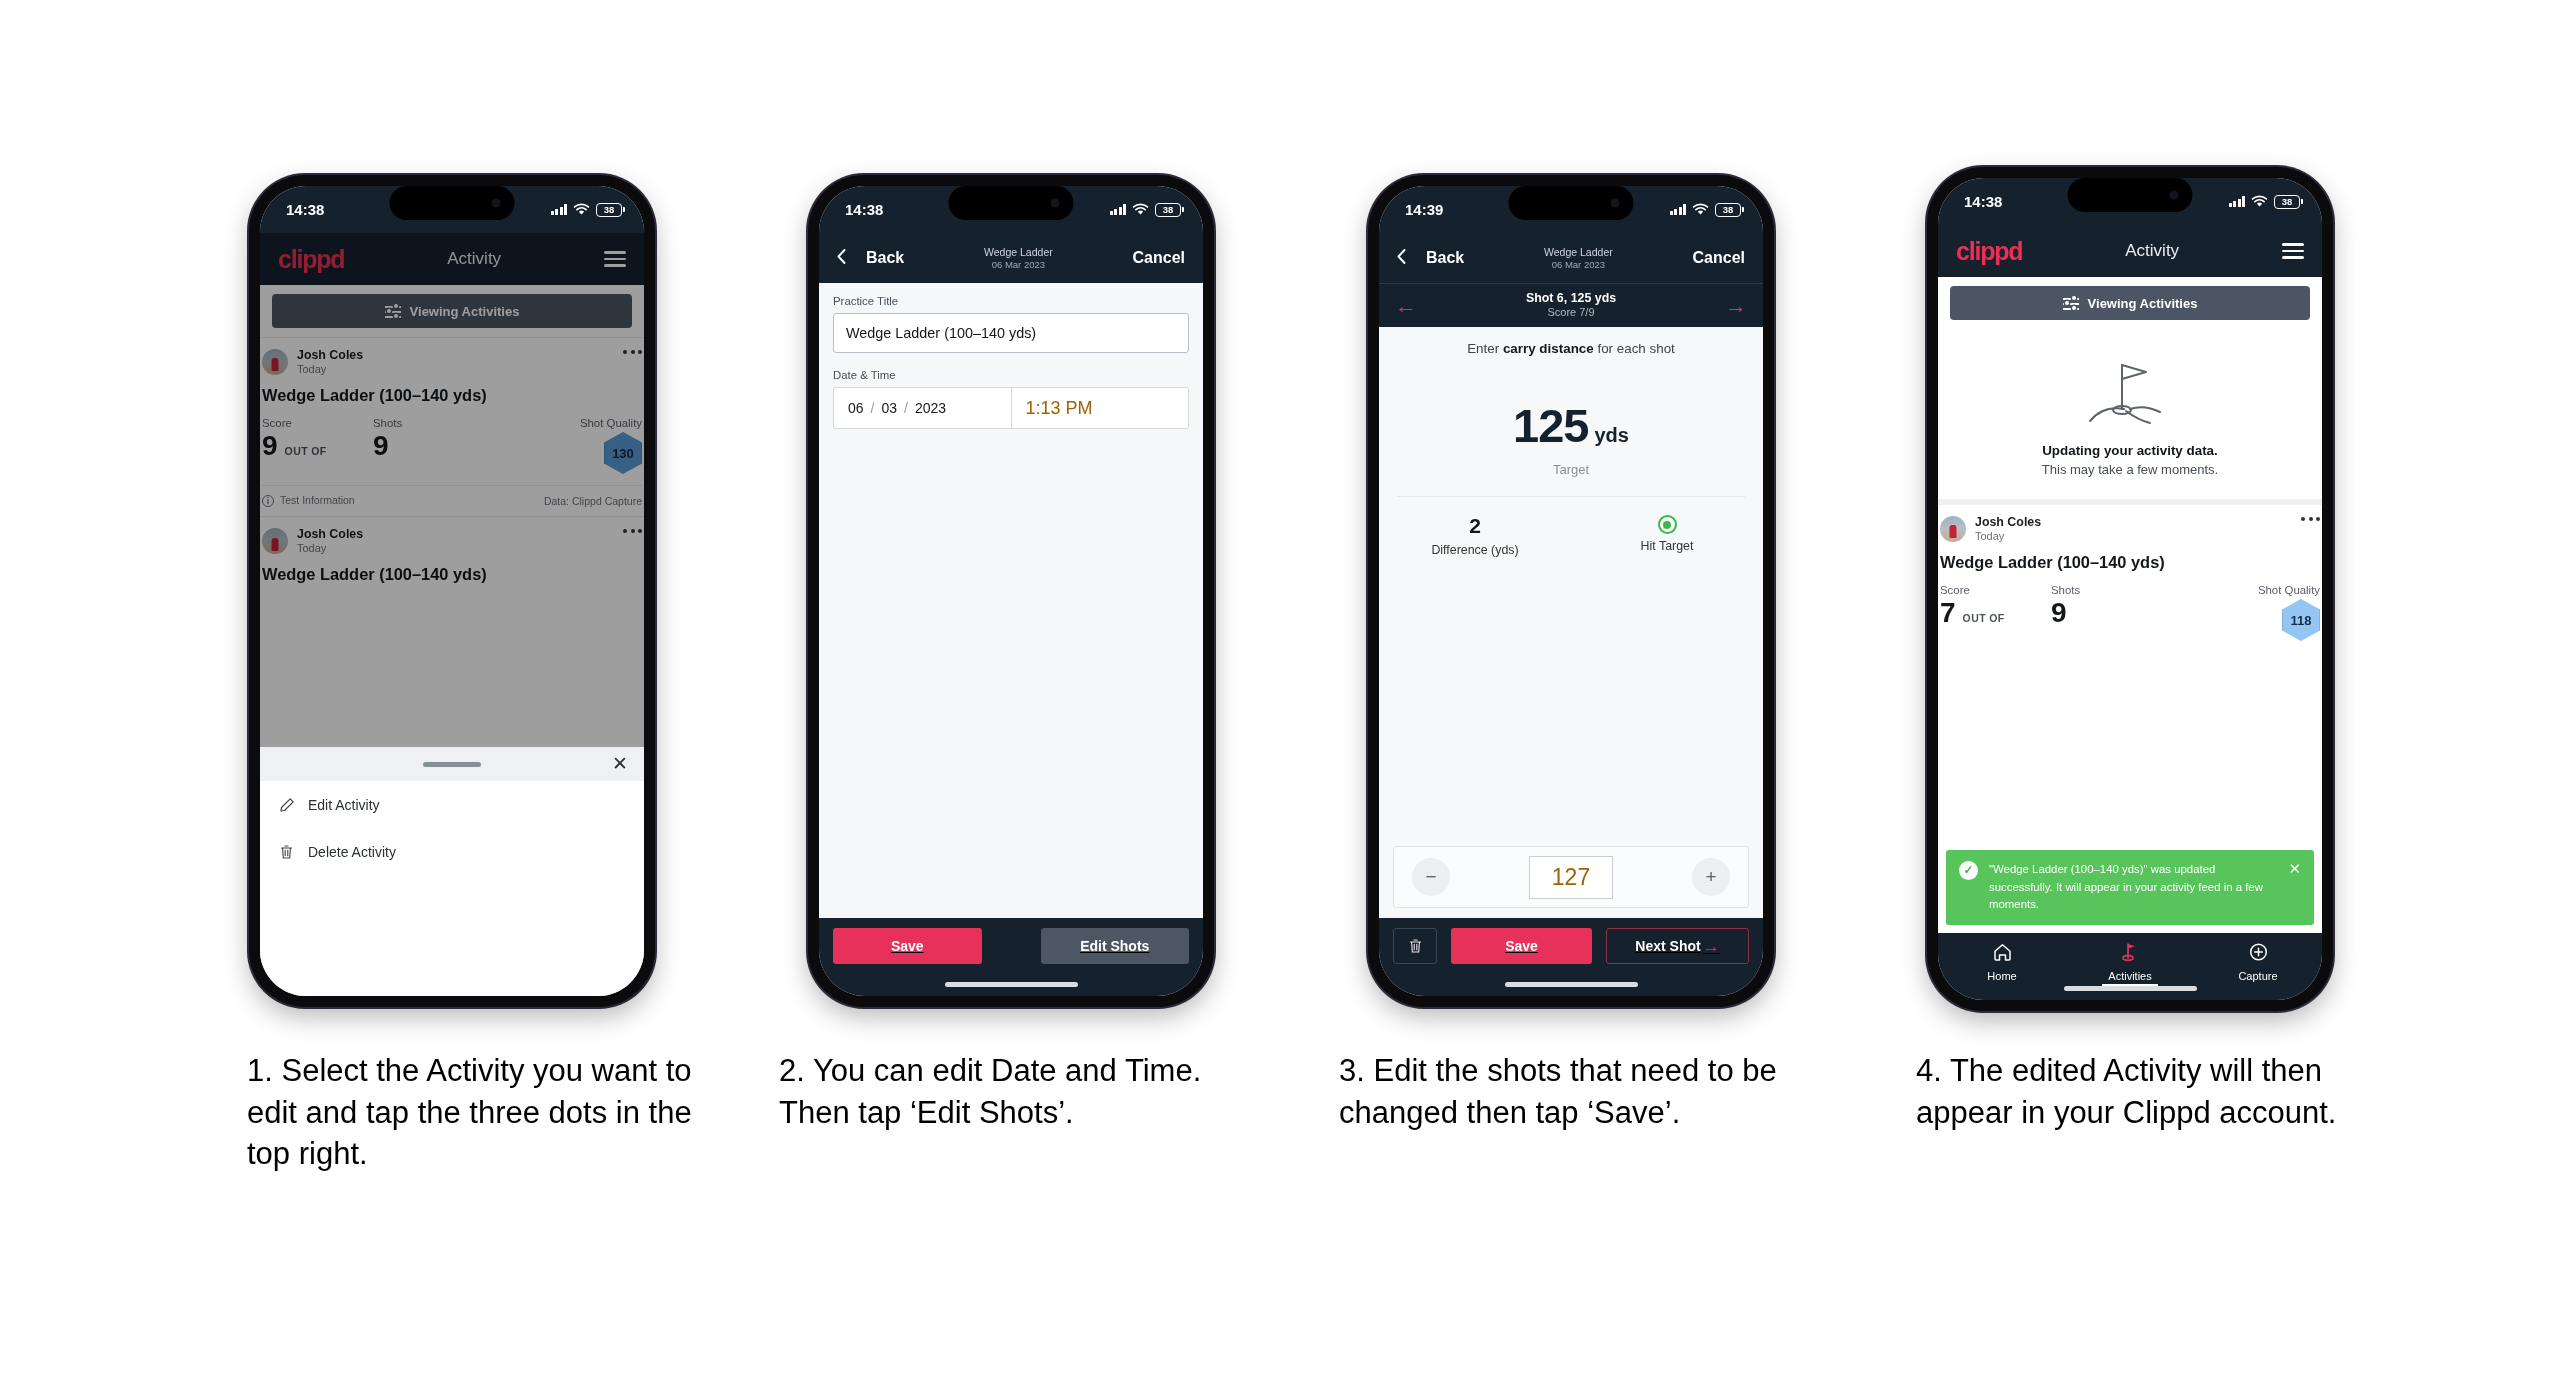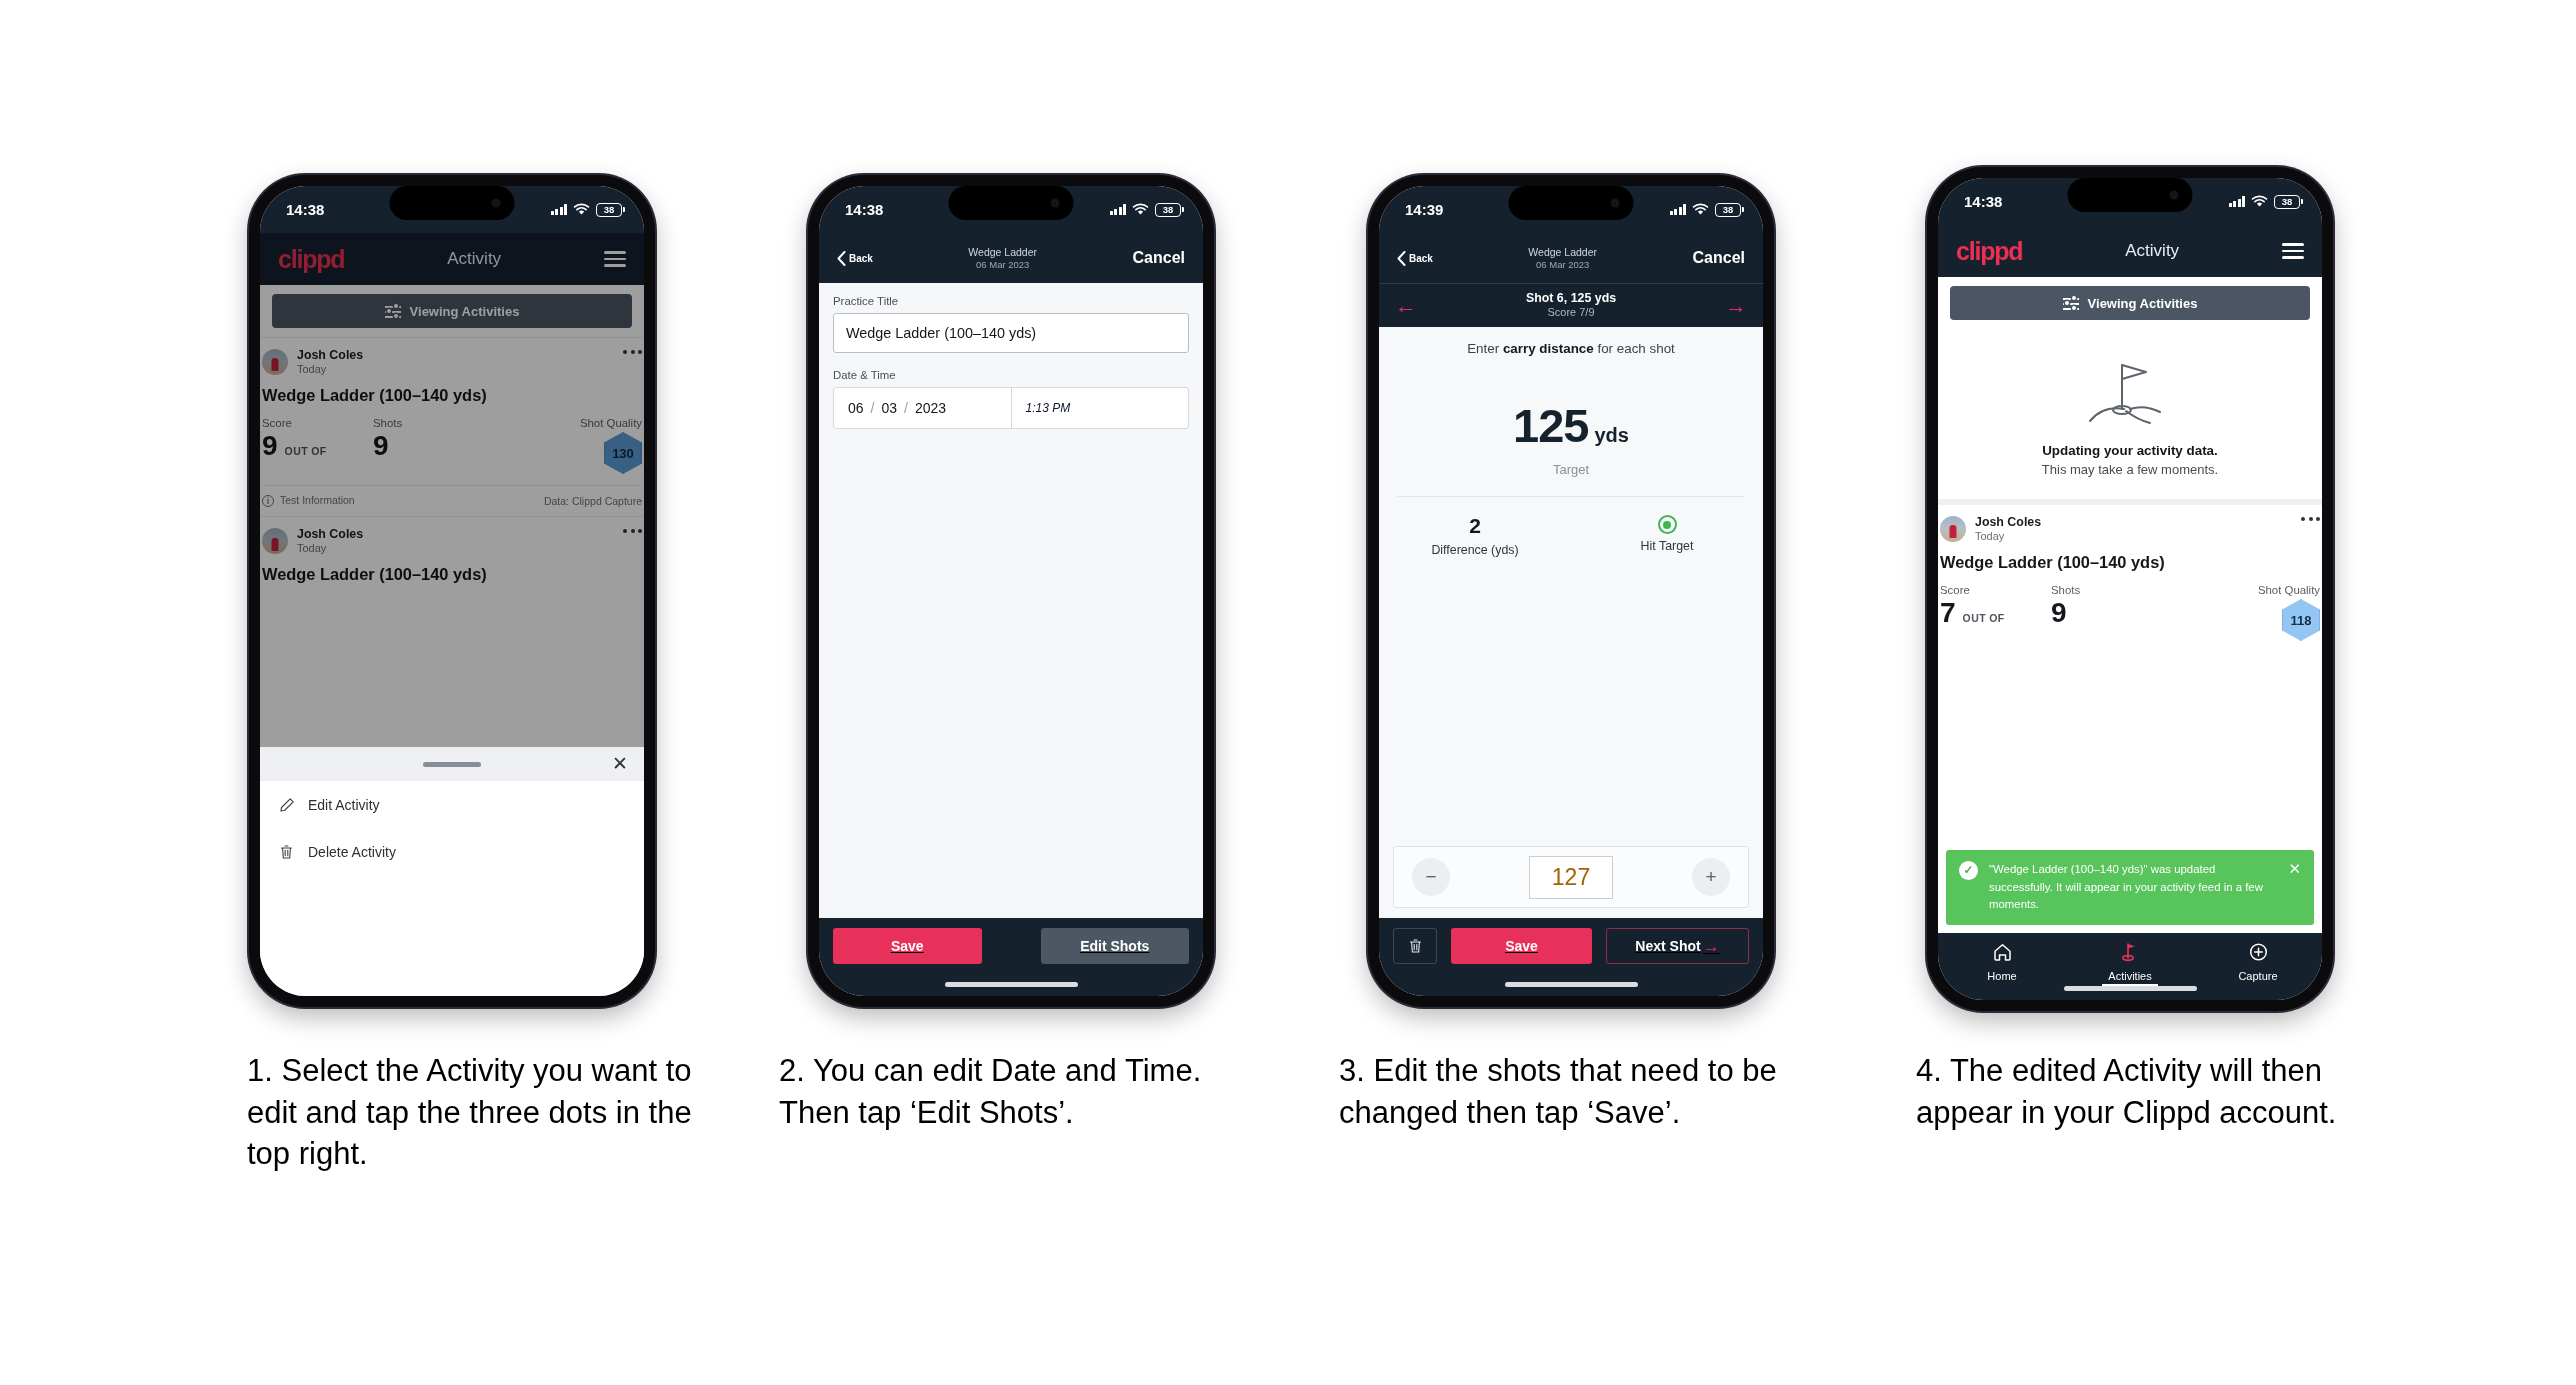--- a/index.html
+++ b/index.html
@@ -80,21 +80,21 @@
   .appbar-title { font-size: 17px; color: #e9edf2; font-weight: 400; }
   .burger { display: flex; flex-direction: column; gap: 4px; width: 22px; }
   .burger span { height: 2.4px; background: #fff; border-radius: 2px; }
 
   .navbar {
     background: #16212e; color: #fff;
     height: 50px; flex: 0 0 50px;
     display: flex; align-items: center; justify-content: space-between;
     padding: 0 18px;
   }
-  .nav-back { font-size: 10px; font-weight: bold; display:flex; align-items:center; gap:3px;}
+  .nav-back { font-size: 16px; font-weight: bold; display:flex; gap:20px;}
   .nav-cancel { font-size: 16px; font-weight: bold; }
   .nav-center { text-align: center; line-height: 1.2; }
   .nav-center .t1 { font-size: 10.5px; color: #cfd6de; }
   .nav-center .t2 { font-size: 9.5px; color: #9fa9b5; }
 
   .shotbar {
     background: #16212e; color: #fff;
     height: 44px; flex: 0 0 44px;
     display: flex; align-items: center; justify-content: space-between;
     padding: 0 16px;
@@ -206,21 +206,21 @@
     font-size: 14.4px; color: #14181c;
   }
   .fgap { height: 16px; }
   .dtrow { display: flex; border: 1px solid #d4d9de; border-radius: 3px; overflow: hidden; background:#fff;}
   .dt-date {
     flex: 1; display: flex; align-items: center; gap: 7px;
     height: 40px; padding: 0 14px; font-size: 14px; color:#14181c;
     border-right: 1px solid #d4d9de;
   }
   .dt-date .sl { color: #9aa1a9; }
-  .dt-time { flex: 1; display: flex; align-items: center; height: 40px; padding: 0 14px; font-size: 12px; color:#0f172a;font-style:italic;}
+  .dt-time { flex: 1; display: flex; align-items: center; height: 40px; padding: 0 14px; font-size: 18px; color:#a16207;}
 
   .footbar {
     background: #16212e; padding: 10px 14px 18px;
     display: flex; gap: 14px; text-decoration: underline;
   }
   .btn {
     flex: 1; height: 36px; border-radius: 3px;
     display: flex; align-items: center; justify-content: center;
     font-size: 14px; font-weight: bold; color: #fff;
   }

